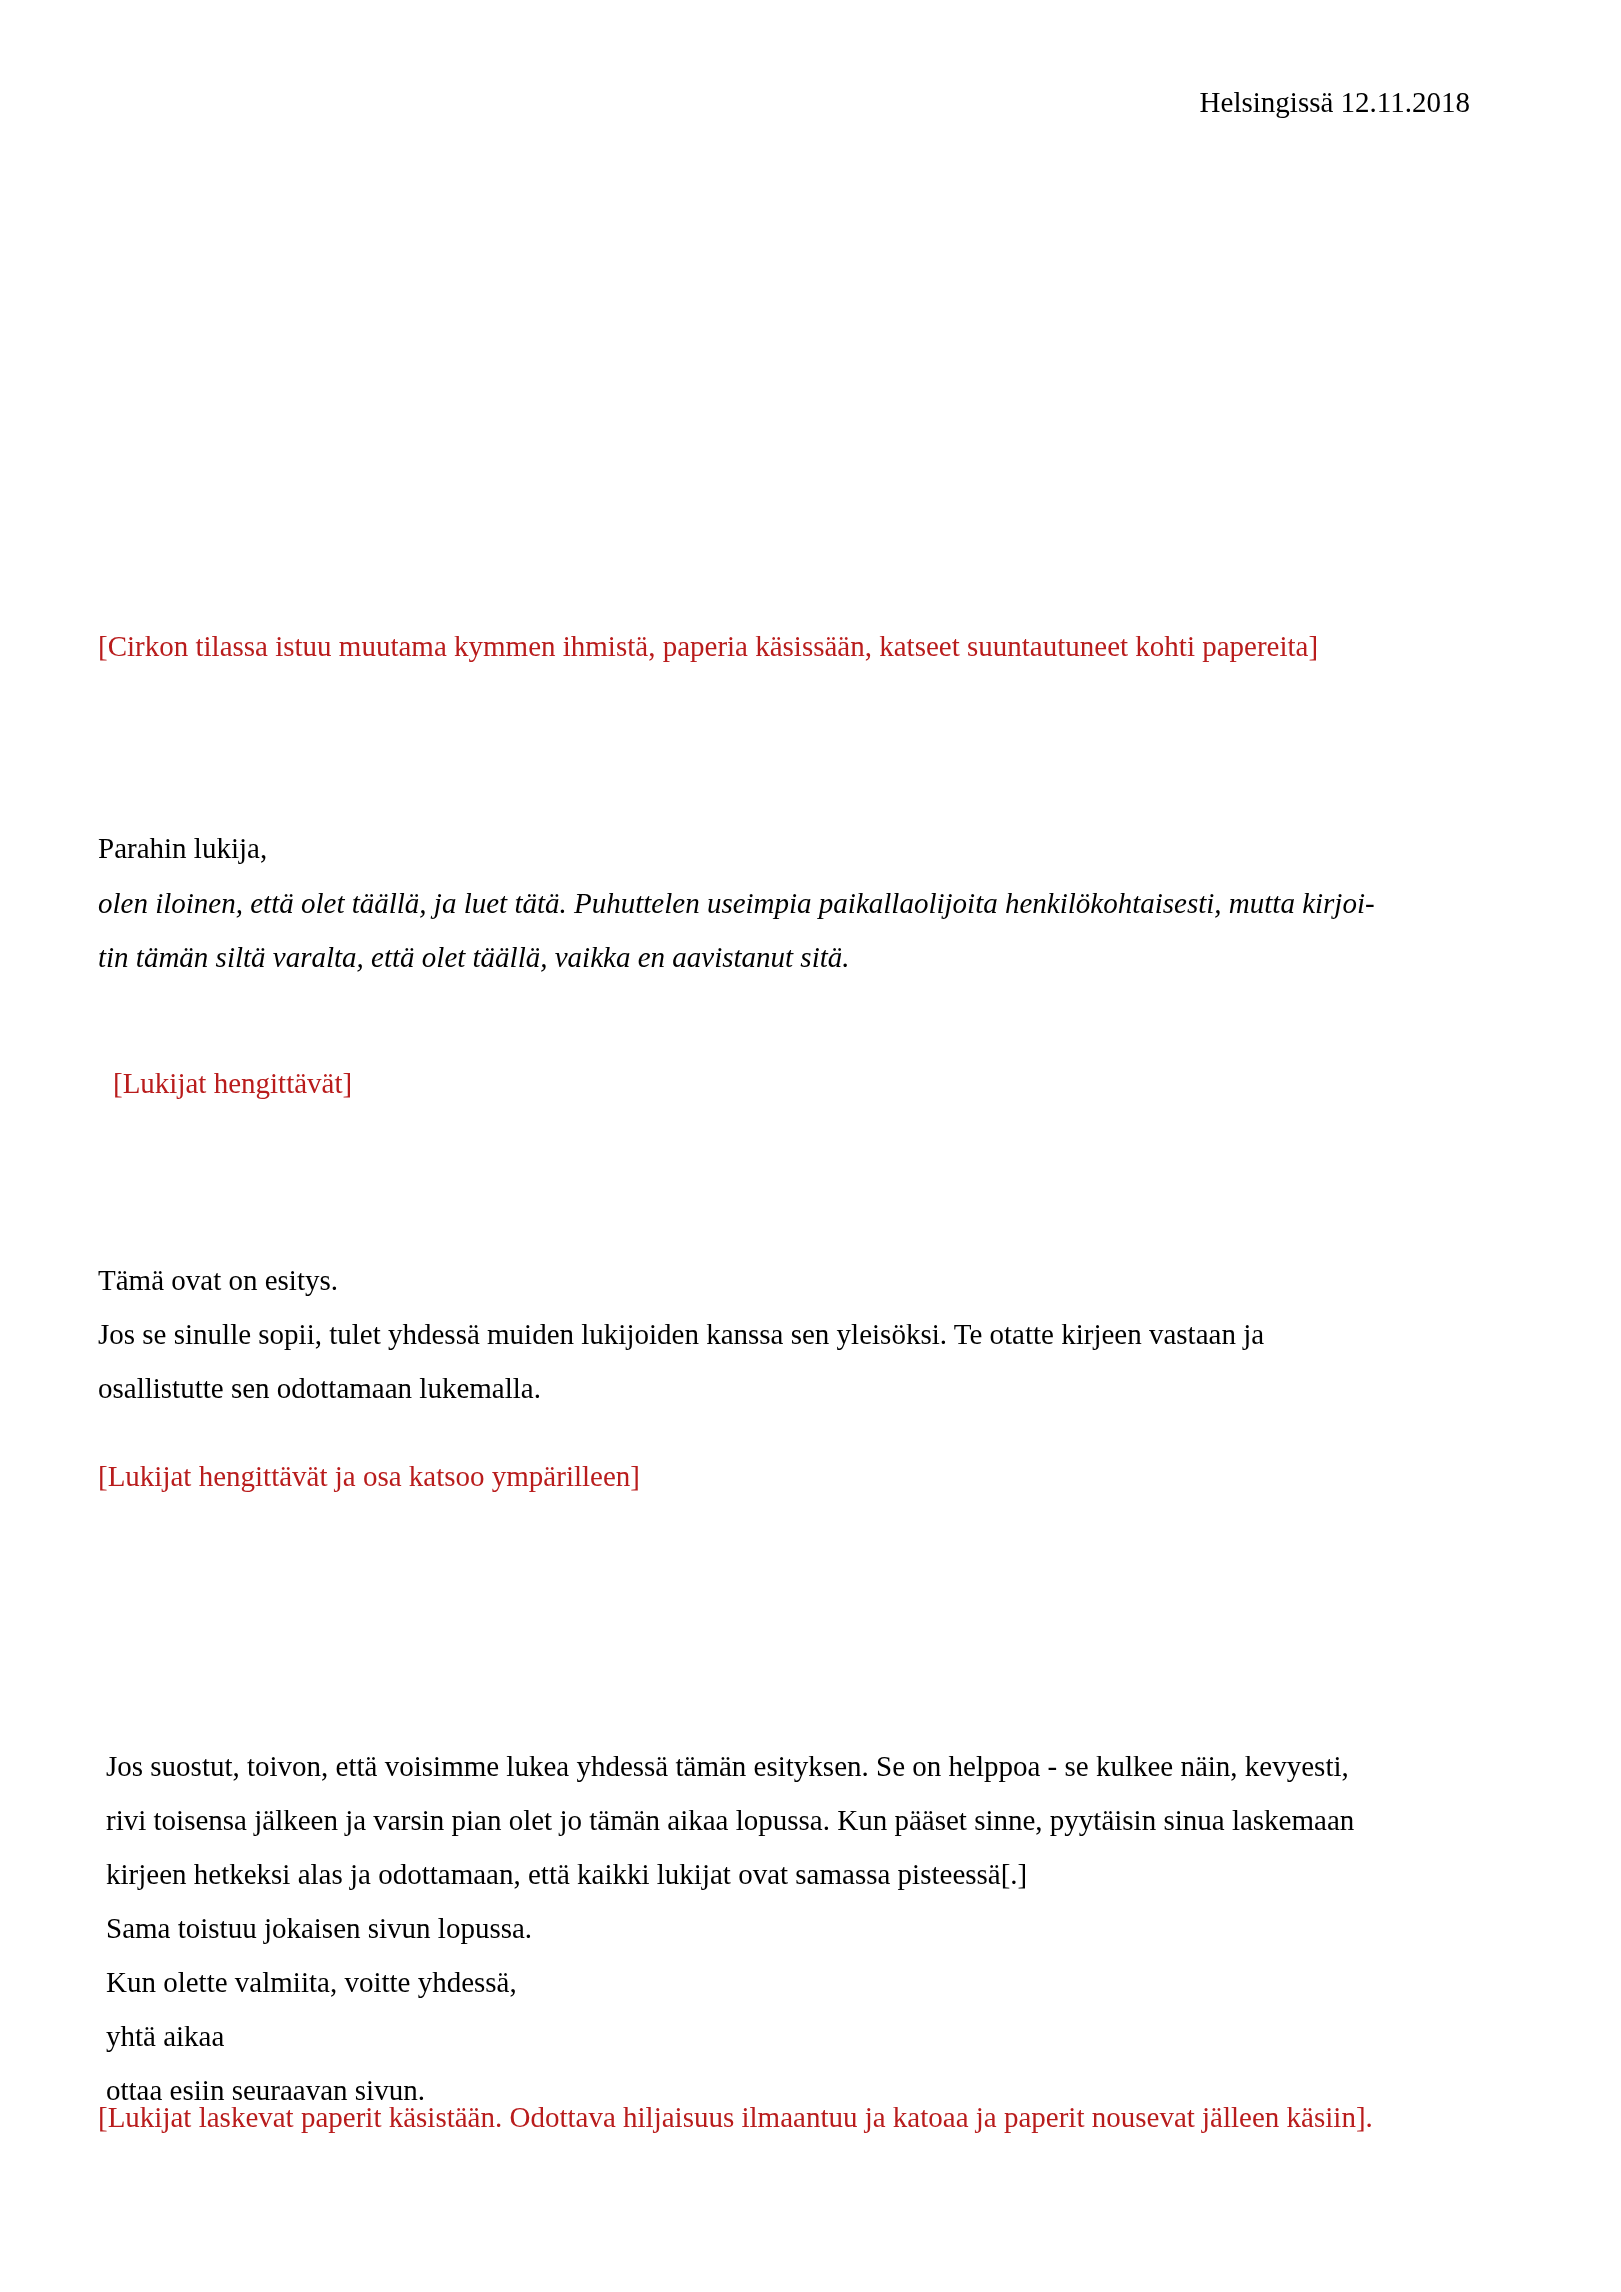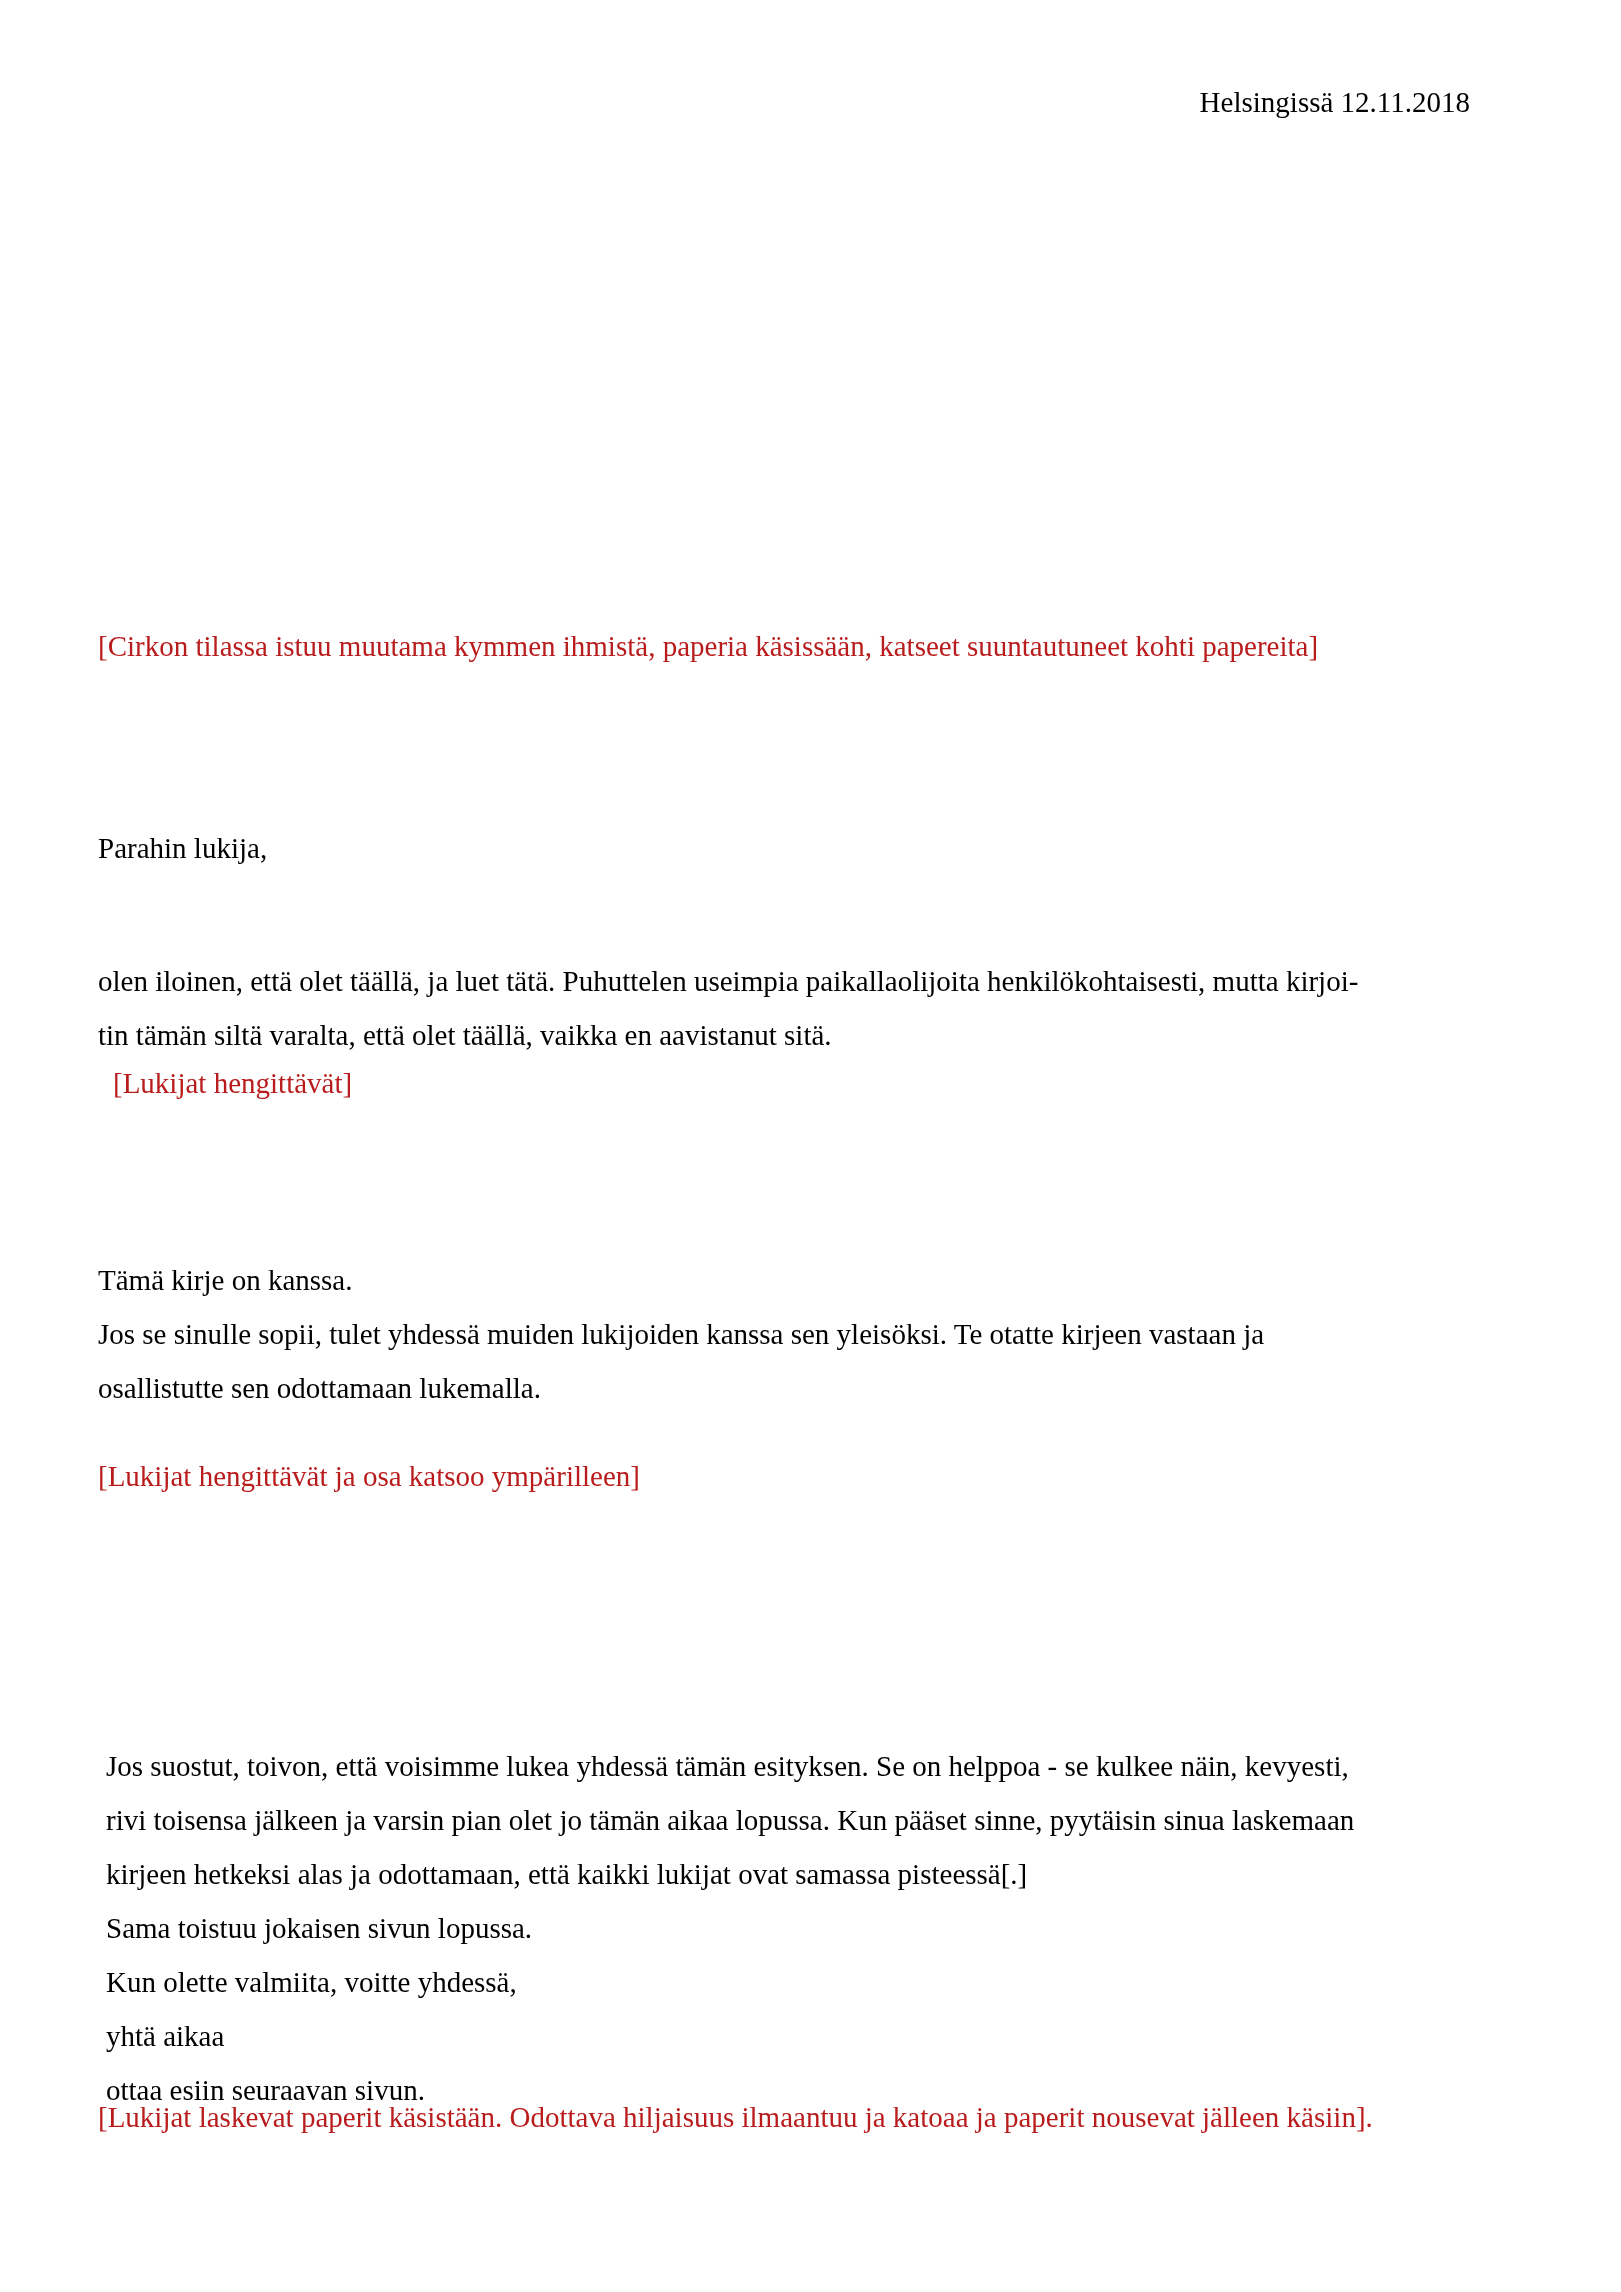--- a/index.html
+++ b/index.html
@@ -33,21 +33,21 @@
   .line {
     display: block;
     white-space: nowrap;
     line-height: 54px;
   }
   .stage-direction {
     color: #b91c1c;
   }
   .sd-1 { top: 619px; }
   .salutation { top: 821px; }
-  .para-1 { top: 954px; }
+  .para-1 { top: 876px; font-style: italic; }
   .sd-2 { top: 1056px; margin-left: 15px; }
   .para-2 { top: 1253px; }
   .sd-3 { top: 1449px; }
   .para-3 { top: 1739px; margin-left: 8px; }
   .sd-4 { top: 2090px; }
 </style>
 </head>
 <body>
 
 <div class="page">
@@ -65,21 +65,21 @@
   <div class="block para-1">
     <span class="line">olen iloinen, että olet täällä, ja luet tätä. Puhuttelen useimpia paikallaolijoita henkilökohtaisesti, mutta kirjoi-</span>
     <span class="line">tin tämän siltä varalta, että olet täällä, vaikka en aavistanut sitä.</span>
   </div>
 
   <div class="block sd-2 stage-direction">
     <span class="line">[Lukijat hengittävät]</span>
   </div>
 
   <div class="block para-2">
-    <span class="line">Tämä kirje on kanssa.</span>
+    <span class="line">Tämä ovat on esitys.</span>
     <span class="line">Jos se sinulle sopii, tulet yhdessä muiden lukijoiden kanssa sen yleisöksi. Te otatte kirjeen vastaan ja</span>
     <span class="line">osallistutte sen odottamaan lukemalla.</span>
   </div>
 
   <div class="block sd-3 stage-direction">
     <span class="line">[Lukijat hengittävät ja osa katsoo ympärilleen]</span>
   </div>
 
   <div class="block para-3">
     <span class="line">Jos suostut, toivon, että voisimme lukea yhdessä tämän esityksen. Se on helppoa - se kulkee näin, kevyesti,</span>

